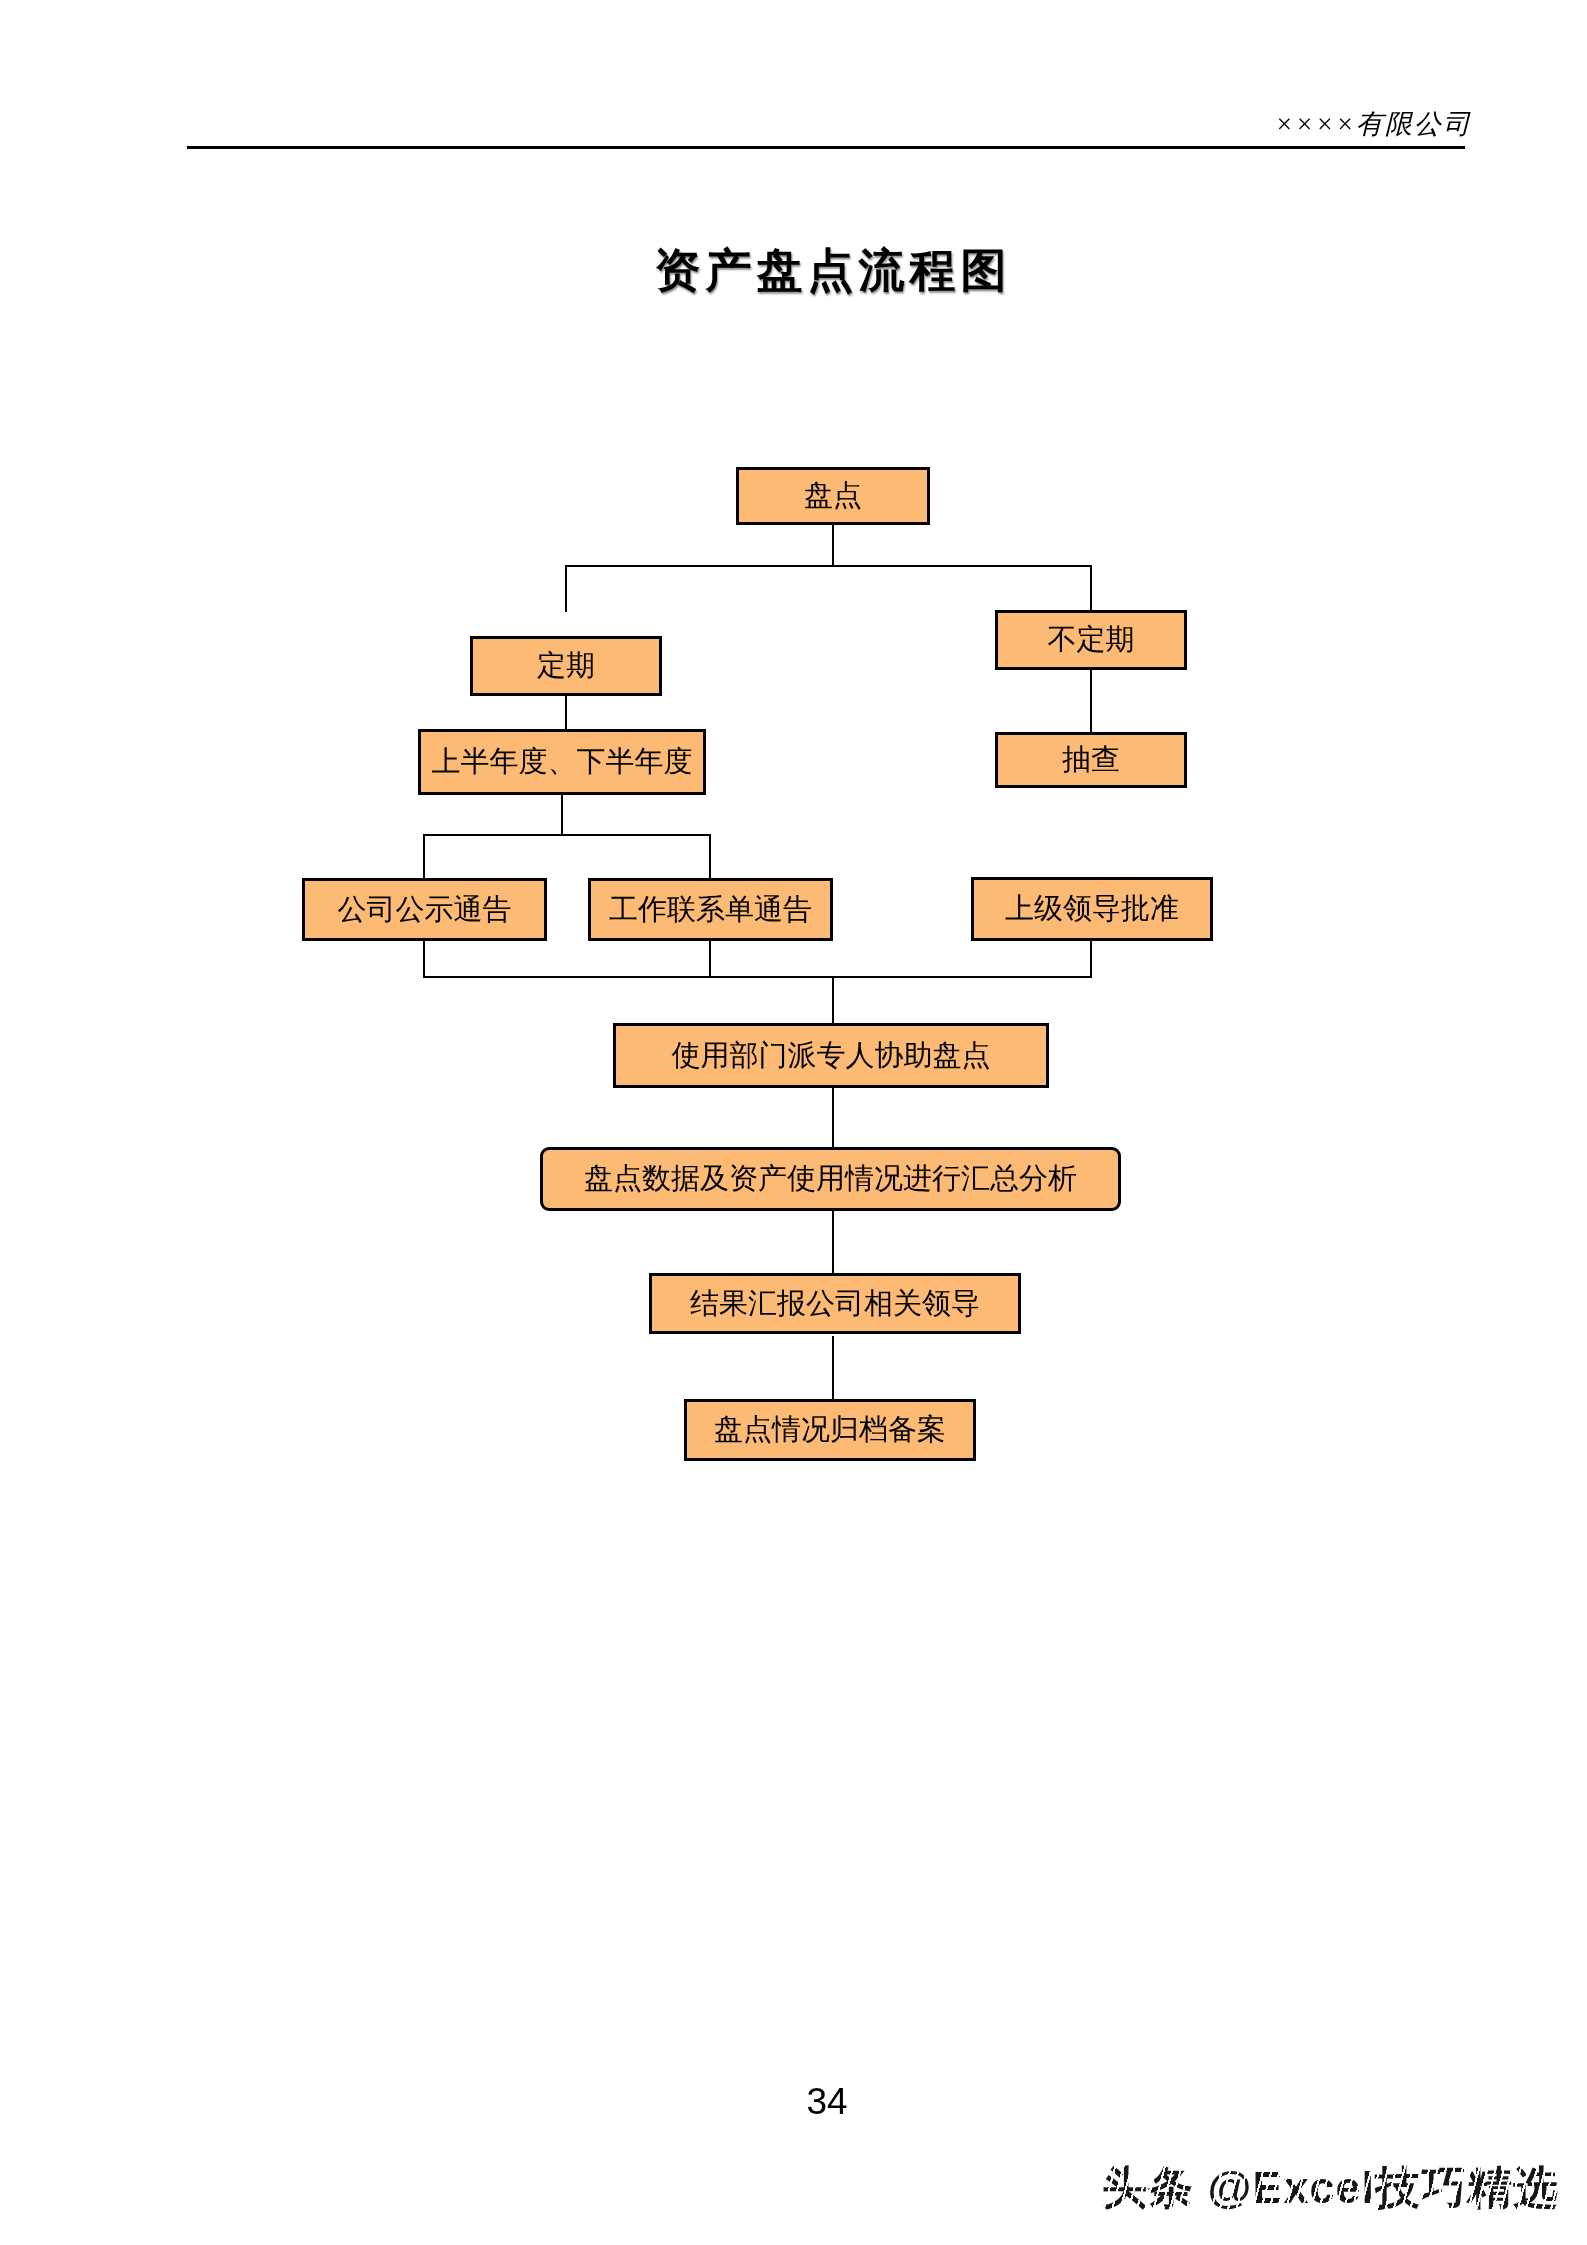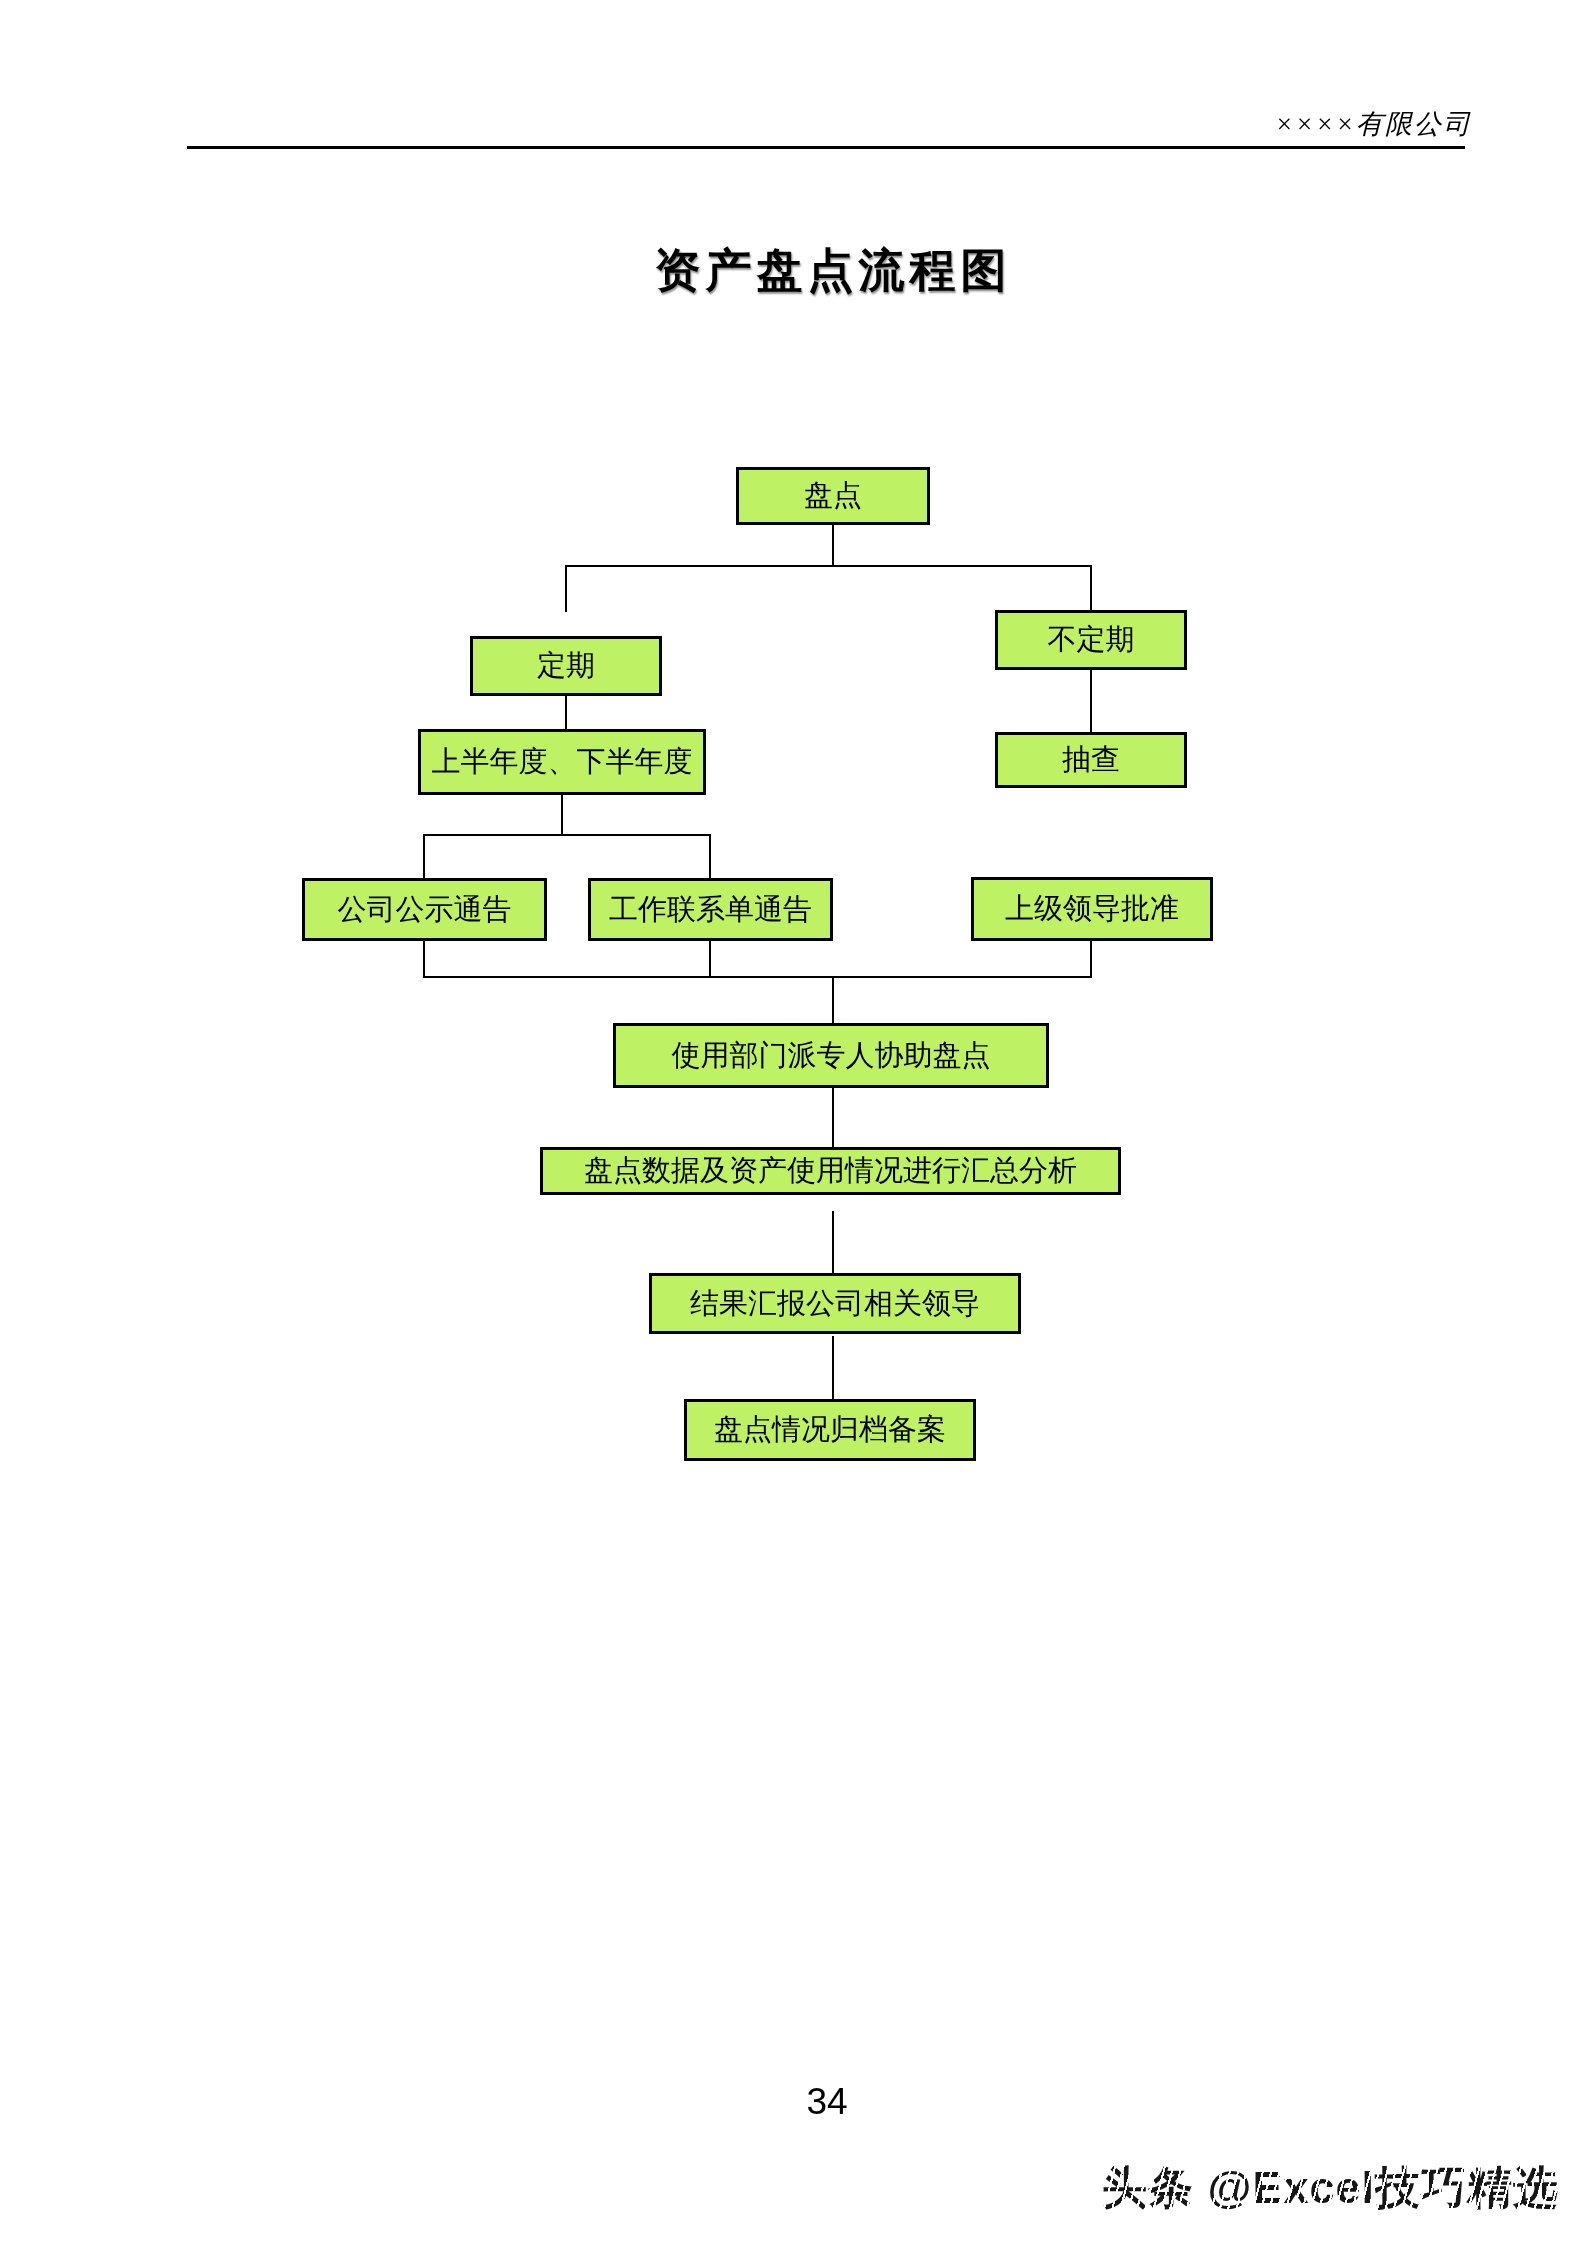--- a/index.html
+++ b/index.html
@@ -35,35 +35,35 @@
     font-weight:900;
     letter-spacing:5px;
     white-space:nowrap;
     text-shadow:1px 2px 2px rgba(0,0,0,0.45);
   }
   
   .node{
     position:absolute;
     box-sizing:border-box;
     border:3px solid #000;
-    background:#bef264;
+    background:#fdba74;
     display:flex;align-items:center;justify-content:center;
     font-size:29px;
     white-space:nowrap;
   }
   .n0{left:736px;top:467px;width:194px;height:58px;}
   .n1{left:470px;top:610px;width:192px;height:60px;margin-top:26px;}
   .n2{left:995px;top:610px;width:192px;height:60px;}
   .n3{left:418px;top:729px;width:288px;height:66px;}
   .n4{left:995px;top:732px;width:192px;height:56px;}
   .n5{left:302px;top:878px;width:245px;height:63px;}
   .n6{left:588px;top:878px;width:245px;height:63px;}
   .n7{left:971px;top:877px;width:242px;height:64px;}
   .n8{left:613px;top:1023px;width:436px;height:65px;}
-  .n9{left:540px;top:1147px;width:581px;height:48px;}
+  .n9{left:540px;top:1147px;width:581px;height:64px;border-radius:9px;}
   .n10{left:649px;top:1273px;width:372px;height:61px;}
   .n11{left:684px;top:1399px;width:292px;height:62px;}
 
   .edge{position:absolute;background:#000;}
   .e1{left:832px;top:525px;width:2px;height:42px;}
   .e2{left:565px;top:565px;width:527px;height:2px;}
   .e3{left:565px;top:565px;width:2px;height:47px;}
   .e4{left:1090px;top:565px;width:2px;height:47px;}
   .e5{left:565px;top:670px;width:2px;height:61px;}
   .e6{left:1090px;top:670px;width:2px;height:64px;}

